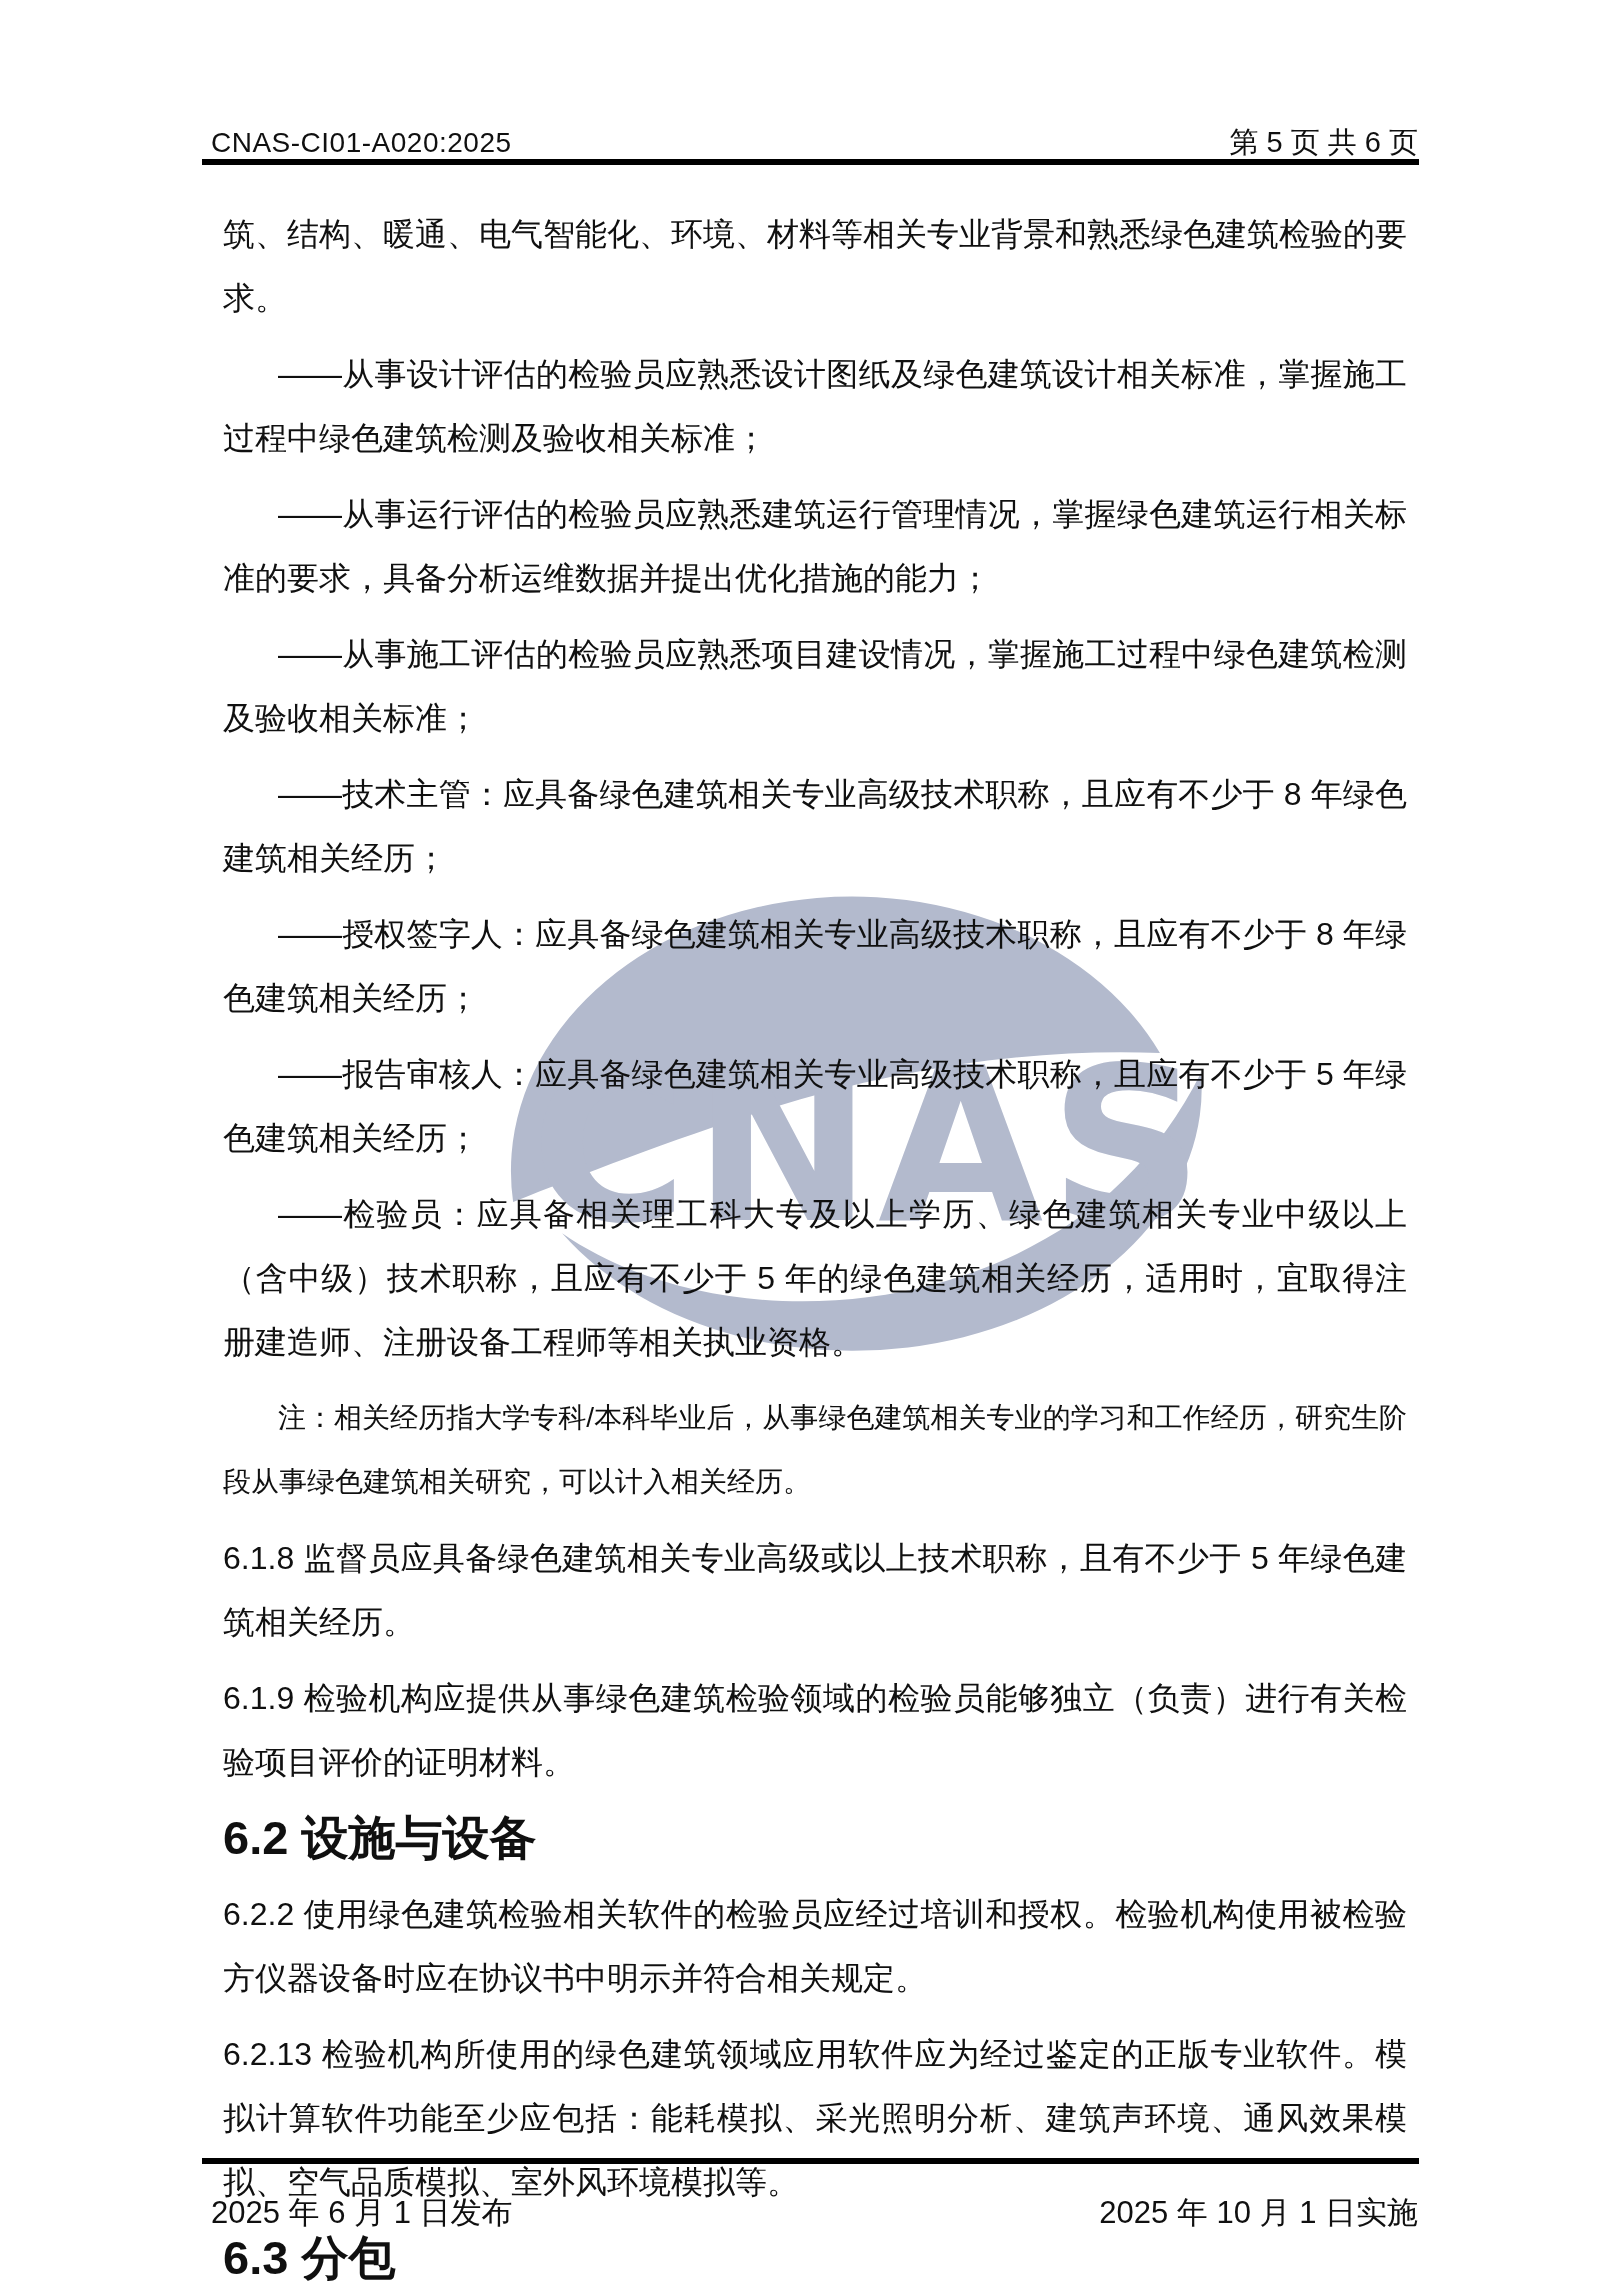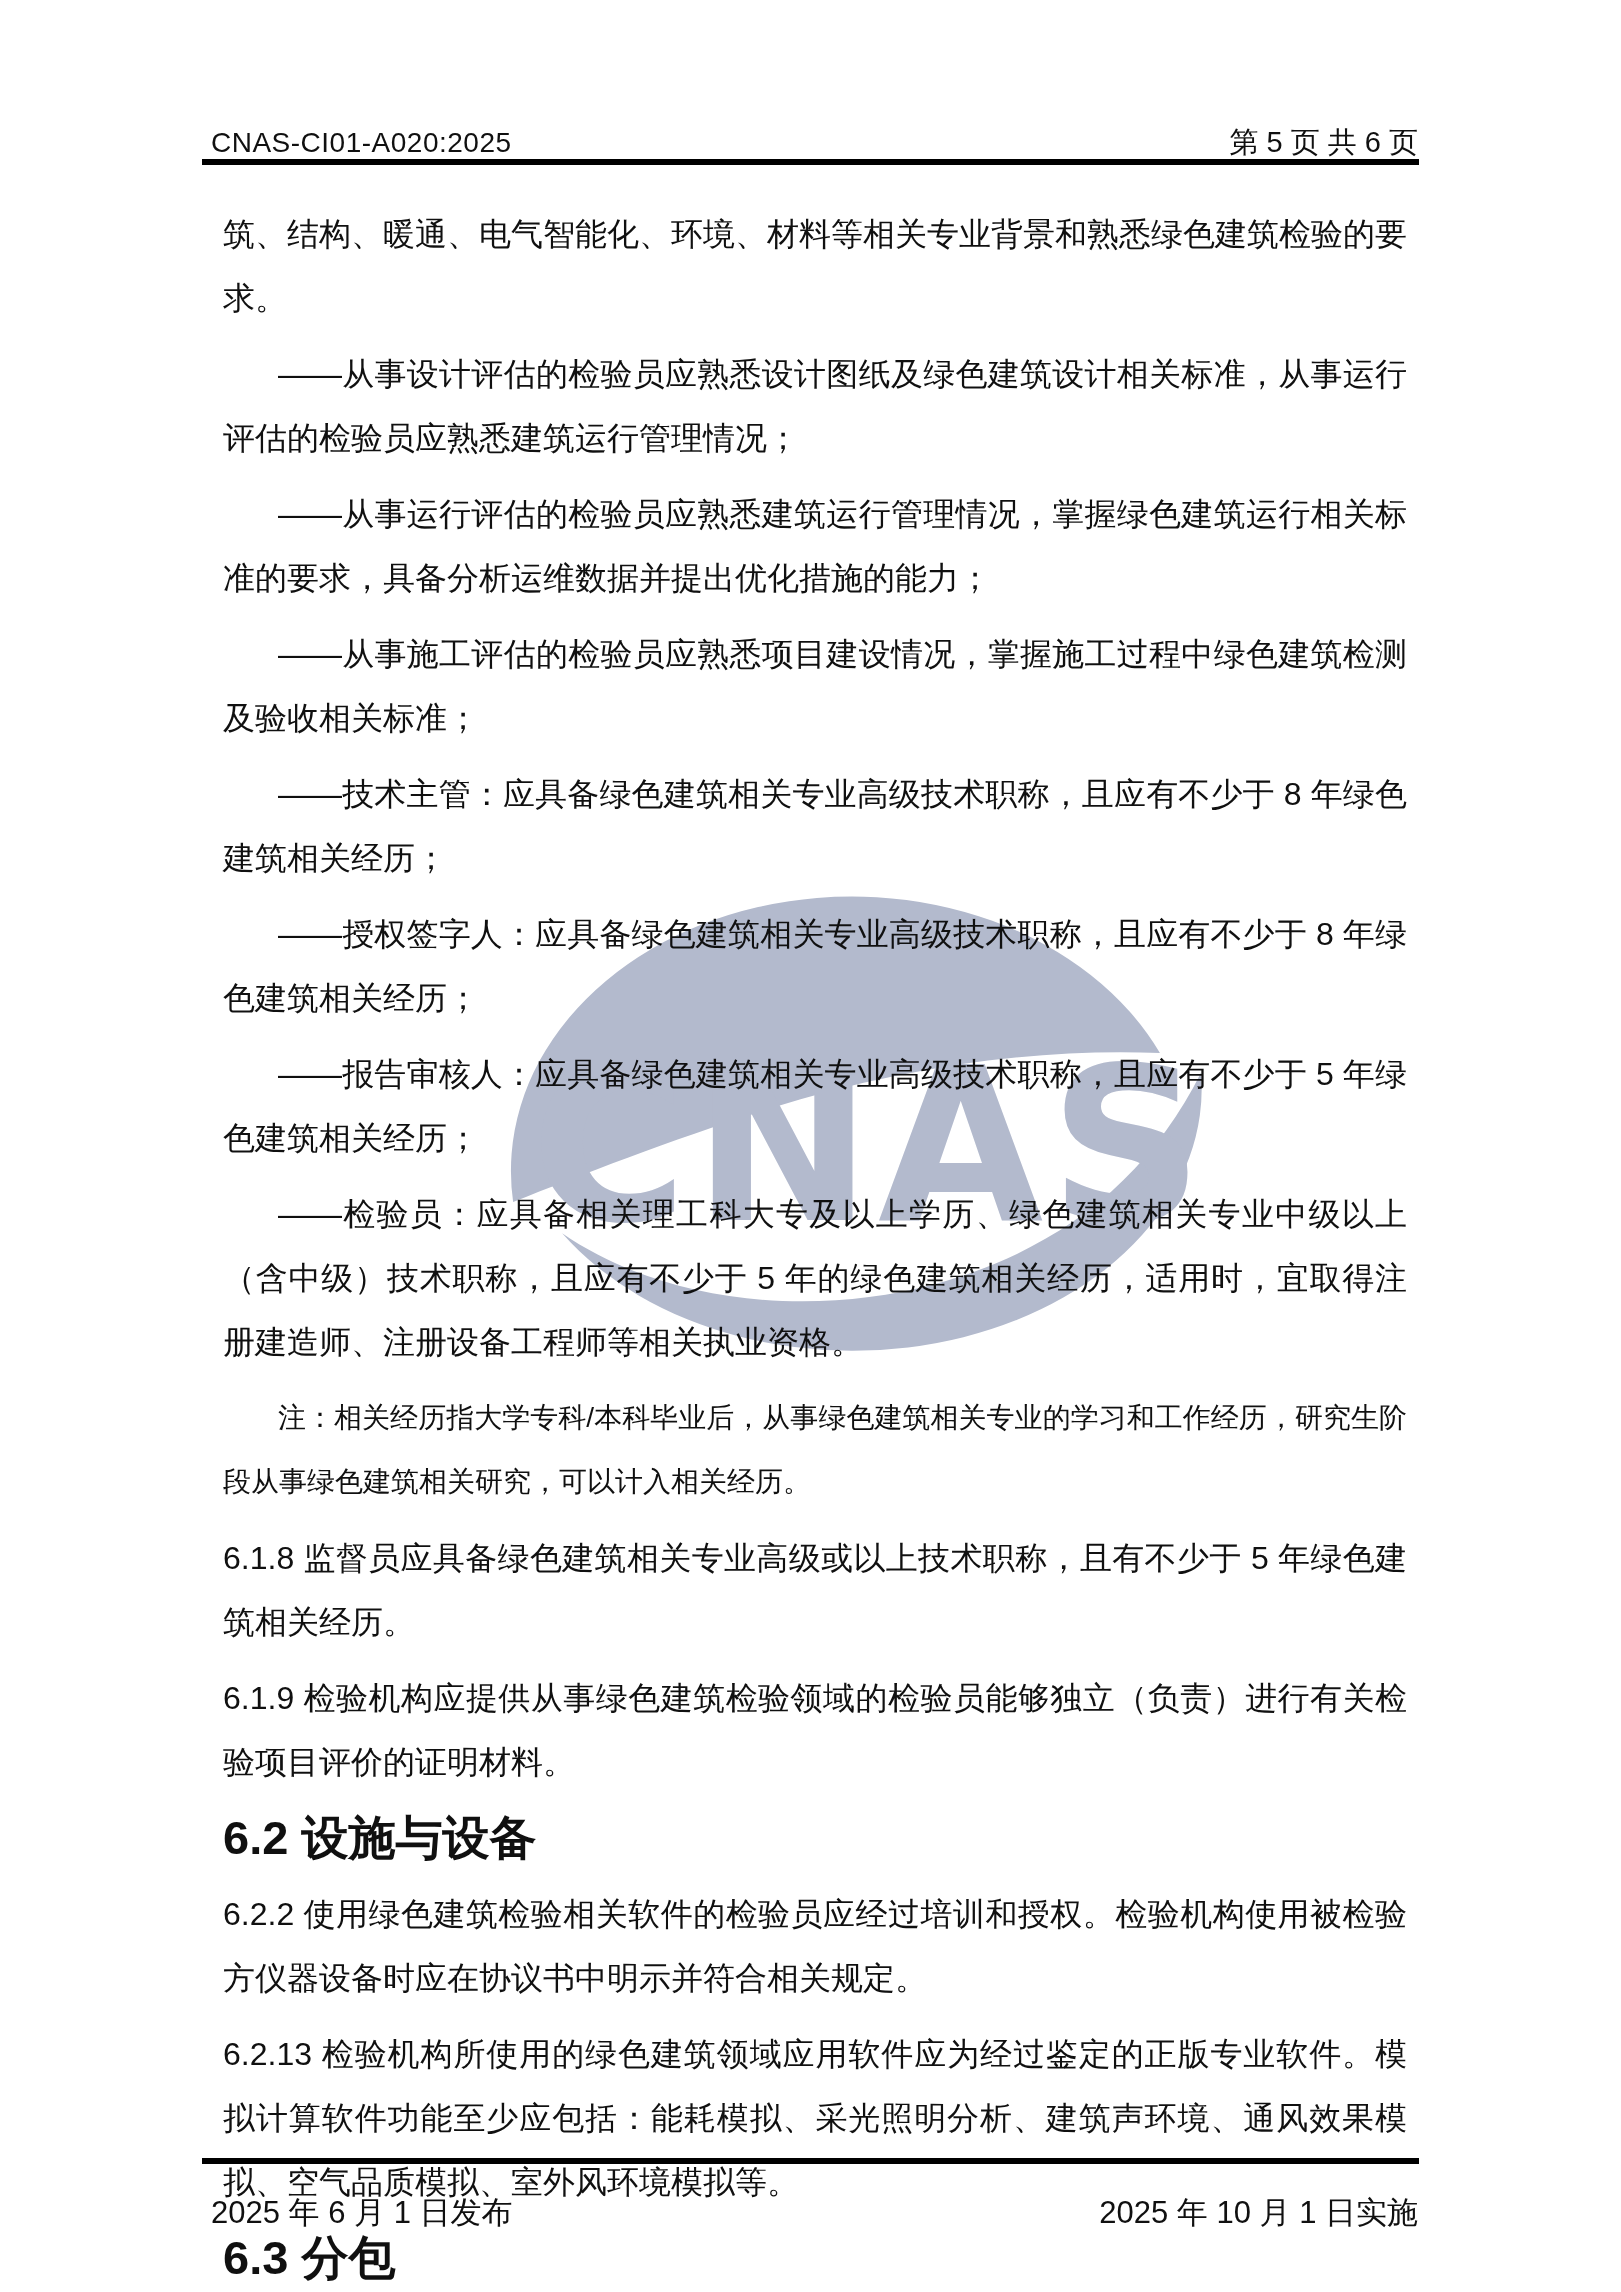--- a/index.html
+++ b/index.html
@@ -107,21 +107,21 @@
   <div class="watermark">
     <svg width="704" height="491" viewBox="0 0 718 501" xmlns="http://www.w3.org/2000/svg">
       <path d="M 2 302 A 348 280 0 0 1 662 150 C 540 145 402 163 263 207 C 165 238 72 274 2 302 Z" fill="#b3bacd"></path>
       <path d="M 52 334 A 356 268 0 0 0 704 170 C 648 282 556 352 432 386 C 300 421 152 403 52 334 Z" fill="#b3bacd"></path>
       <text x="366" y="320" text-anchor="middle" font-family="DejaVu Sans, sans-serif" font-weight="bold" font-size="218" letter-spacing="6" fill="#b3bacd">CNAS</text>
     </svg>
   </div>
 
   <div class="content">
     <p>筑、结构、暖通、电气智能化、环境、材料等相关专业背景和熟悉绿色建筑检验的要求。</p>
-    <p class="indent">——从事设计评估的检验员应熟悉设计图纸及绿色建筑设计相关标准，从事运行评估的检验员应熟悉建筑运行管理情况；</p>
+    <p class="indent">——从事设计评估的检验员应熟悉设计图纸及绿色建筑设计相关标准，掌握施工过程中绿色建筑检测及验收相关标准；</p>
     <p class="indent">——从事运行评估的检验员应熟悉建筑运行管理情况，掌握绿色建筑运行相关标准的要求，具备分析运维数据并提出优化措施的能力；</p>
     <p class="indent">——从事施工评估的检验员应熟悉项目建设情况，掌握施工过程中绿色建筑检测及验收相关标准；</p>
     <p class="indent">——技术主管：应具备绿色建筑相关专业高级技术职称，且应有不少于 8 年绿色建筑相关经历；</p>
     <p class="indent">——授权签字人：应具备绿色建筑相关专业高级技术职称，且应有不少于 8 年绿色建筑相关经历；</p>
     <p class="indent">——报告审核人：应具备绿色建筑相关专业高级技术职称，且应有不少于 5 年绿色建筑相关经历；</p>
     <p class="indent">——检验员：应具备相关理工科大专及以上学历、绿色建筑相关专业中级以上（含中级）技术职称，且应有不少于 5 年的绿色建筑相关经历，适用时，宜取得注册建造师、注册设备工程师等相关执业资格。</p>
     <p class="note">注：相关经历指大学专科/本科毕业后，从事绿色建筑相关专业的学习和工作经历，研究生阶段从事绿色建筑相关研究，可以计入相关经历。</p>
     <p>6.1.8 监督员应具备绿色建筑相关专业高级或以上技术职称，且有不少于 5 年绿色建筑相关经历。</p>
     <p>6.1.9 检验机构应提供从事绿色建筑检验领域的检验员能够独立（负责）进行有关检验项目评价的证明材料。</p>
     <p class="heading">6.2 设施与设备</p>

